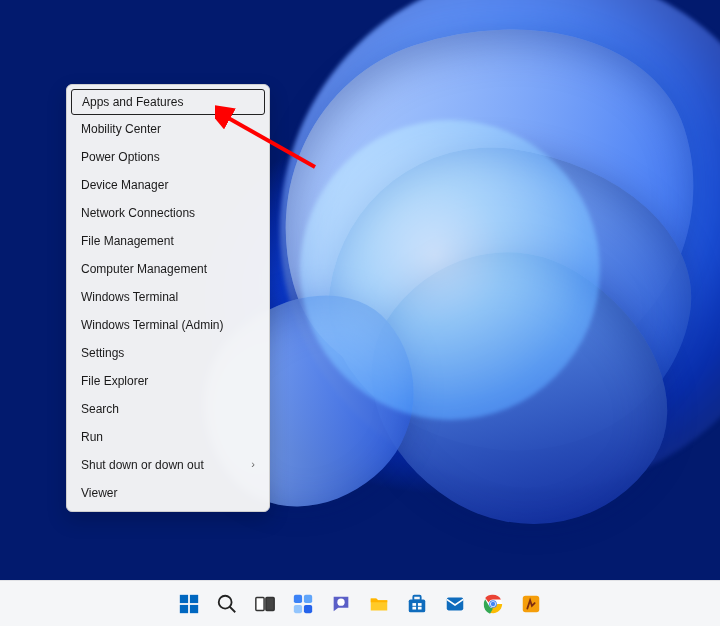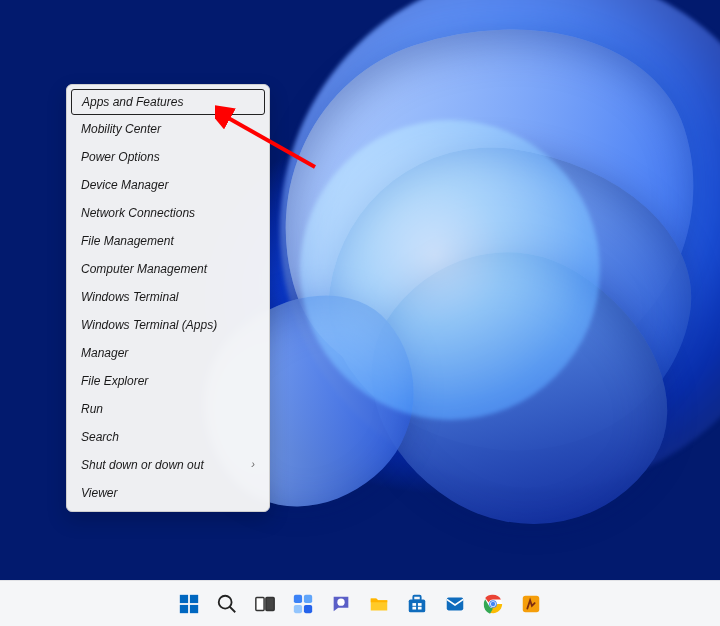--- a/index.html
+++ b/index.html
@@ -44,21 +44,20 @@
       border-radius: 6px;
       padding: 4px 0;
       box-shadow: 0 8px 20px rgba(0,0,0,0.18);
       font-size: 12px; color:#1a1a1a;
       backdrop-filter: blur(4px);
     }
     .menu-item {
       padding: 7px 14px;
       display:flex; align-items:flex-start; justify-content:space-between;
       cursor:default;
-      font-style:italic;
     }
     .menu-item.highlight {
       margin: 0 4px;
       border: 1px solid #222;
       border-radius: 3px;
       padding: 5px 10px;
     } 
     .submenu-arrow { color:#666; font-size:11px; }
 
     
@@ -109,33 +108,33 @@
   <div class="menu-item">
       <span>File Management</span>
     </div>
   <div class="menu-item">
       <span>Computer Management</span>
     </div>
   <div class="menu-item">
       <span>Windows Terminal</span>
     </div>
   <div class="menu-item">
-      <span>Windows Terminal (Apps)</span>
-    </div>
-  <div class="menu-item">
-      <span>Manager</span>
+      <span>Windows Terminal (Admin)</span>
+    </div>
+  <div class="menu-item">
+      <span>Settings</span>
     </div>
   <div class="menu-item">
       <span>File Explorer</span>
     </div>
   <div class="menu-item">
+      <span>Search</span>
+    </div>
+  <div class="menu-item">
       <span>Run</span>
-    </div>
-  <div class="menu-item">
-      <span>Search</span>
     </div>
   <div class="menu-item">
     <span>Shut down or down out</span>
     <span class="submenu-arrow">›</span>
   </div>
   <div class="menu-item">
       <span>Viewer</span>
     </div>
 </div>
 

